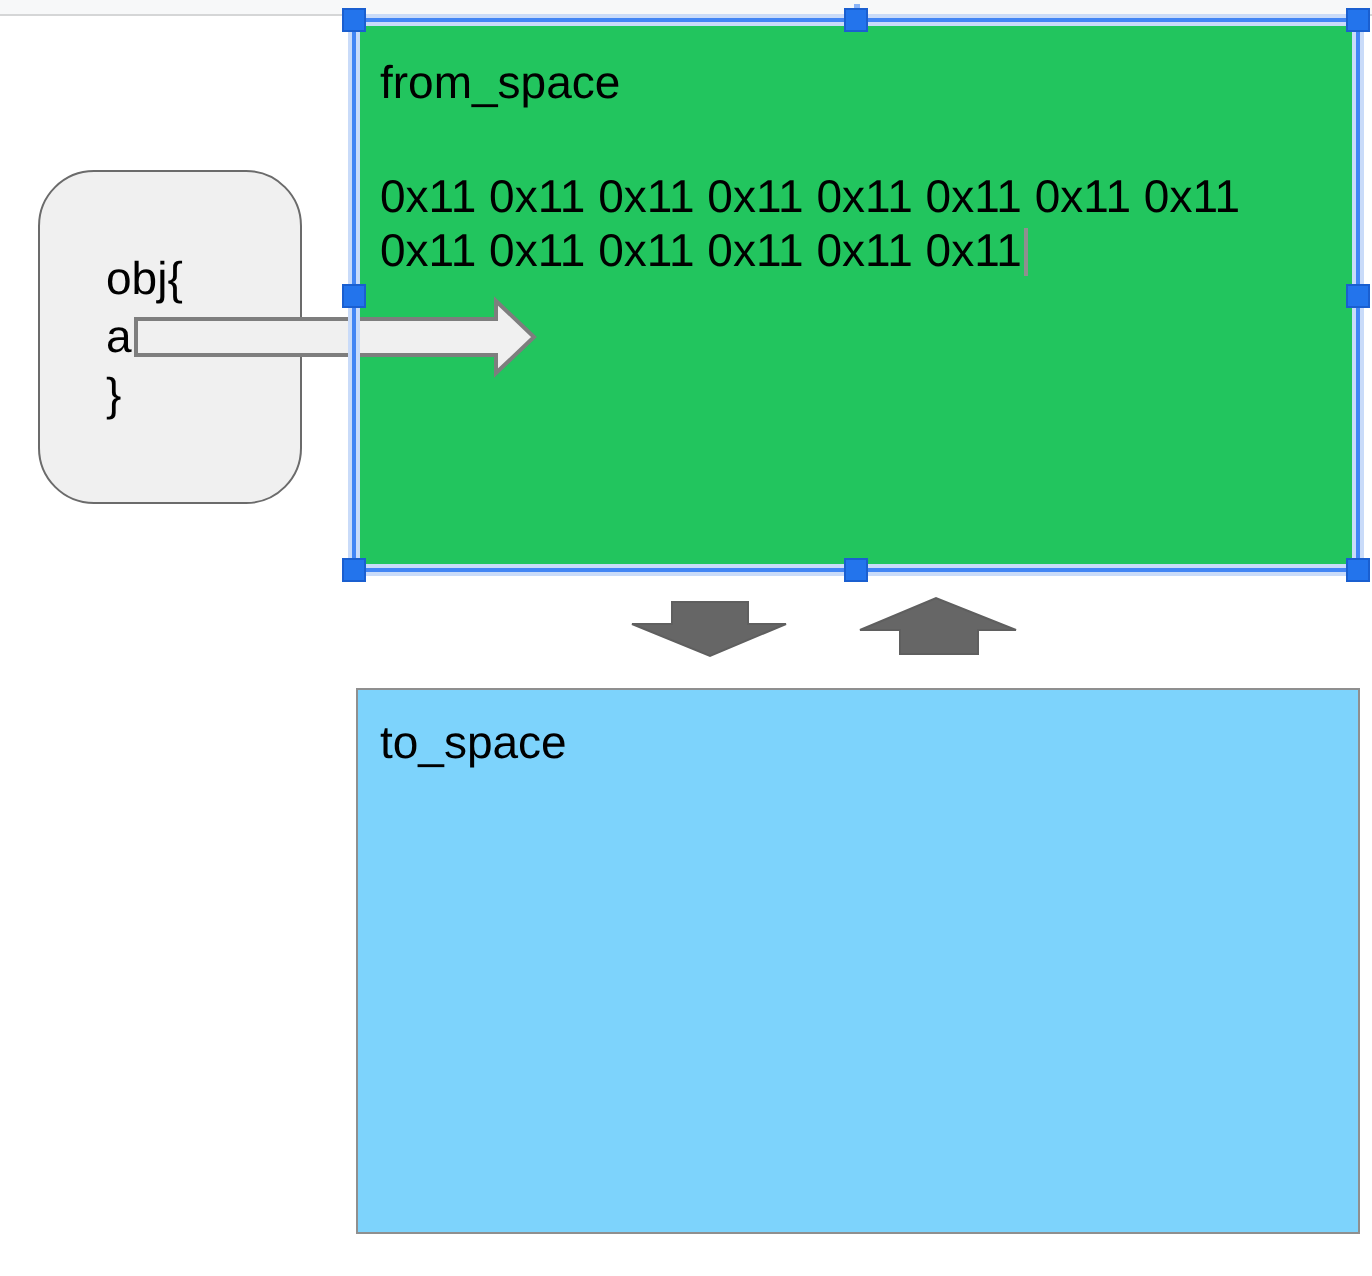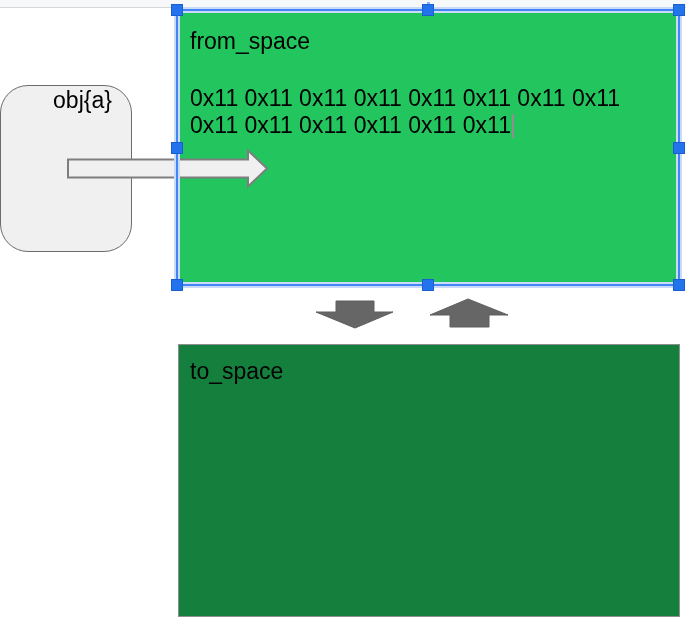--- a/index.html
+++ b/index.html
@@ -23,38 +23,38 @@
   body{font-family:"Liberation Sans","DejaVu Sans",sans-serif;}
   .canvas{
     position:relative;width:686px;height:638px;background:#ffffff;overflow:hidden;
   }
   .topbar{
     position:absolute;left:0;top:0;width:686px;height:8px;
     background:var(--topbar-bg);border-bottom:1px solid var(--topbar-border);z-index:2;
   }
   
   .obj-shape{
-    position:absolute;left:0;top:85px;width:132px;height:167px;
+    position:absolute;left:19px;top:85px;width:132px;height:167px;
     background:var(--shape-fill);border:1.5px solid var(--shape-border);
     border-radius:28px;z-index:1;
-    display:flex;justify-content:center;
+    display:flex;flex-direction:column;justify-content:center;
     padding-left:33px;
     font-size:23px;line-height:29px;color:var(--text-black);
   }
   
   .from-space-box{
     position:absolute;left:177px;top:10px;width:502px;height:275px;
     background:#22c55e;z-index:1;
     padding:18px 12px 0 13px;
     font-size:23px;line-height:27px;color:var(--text-black);
   }
   .fs-spacer{height:30px;}
   .to-space-box{
     position:absolute;left:178px;top:344px;width:502px;height:273px;
-    background:#15803d;border:1.5px solid var(--box-border-gray);z-index:1;
+    background:#7dd3fc;border:1.5px solid var(--box-border-gray);z-index:1;
     padding:13px 12px 0 11px;
     font-size:23px;line-height:27px;color:var(--text-black);
   }
   
   .arrow-layer{position:absolute;left:0;top:0;width:686px;height:638px;z-index:3;pointer-events:none;}
   .arrow-layer polygon{pointer-events:auto;}
   .connector-poly{fill:var(--shape-fill);stroke:var(--connector-border);stroke-width:2;}
   .block-poly{fill:var(--block-arrow-gray);stroke:#5f5f5f;stroke-width:1;}
   
   .selection{

